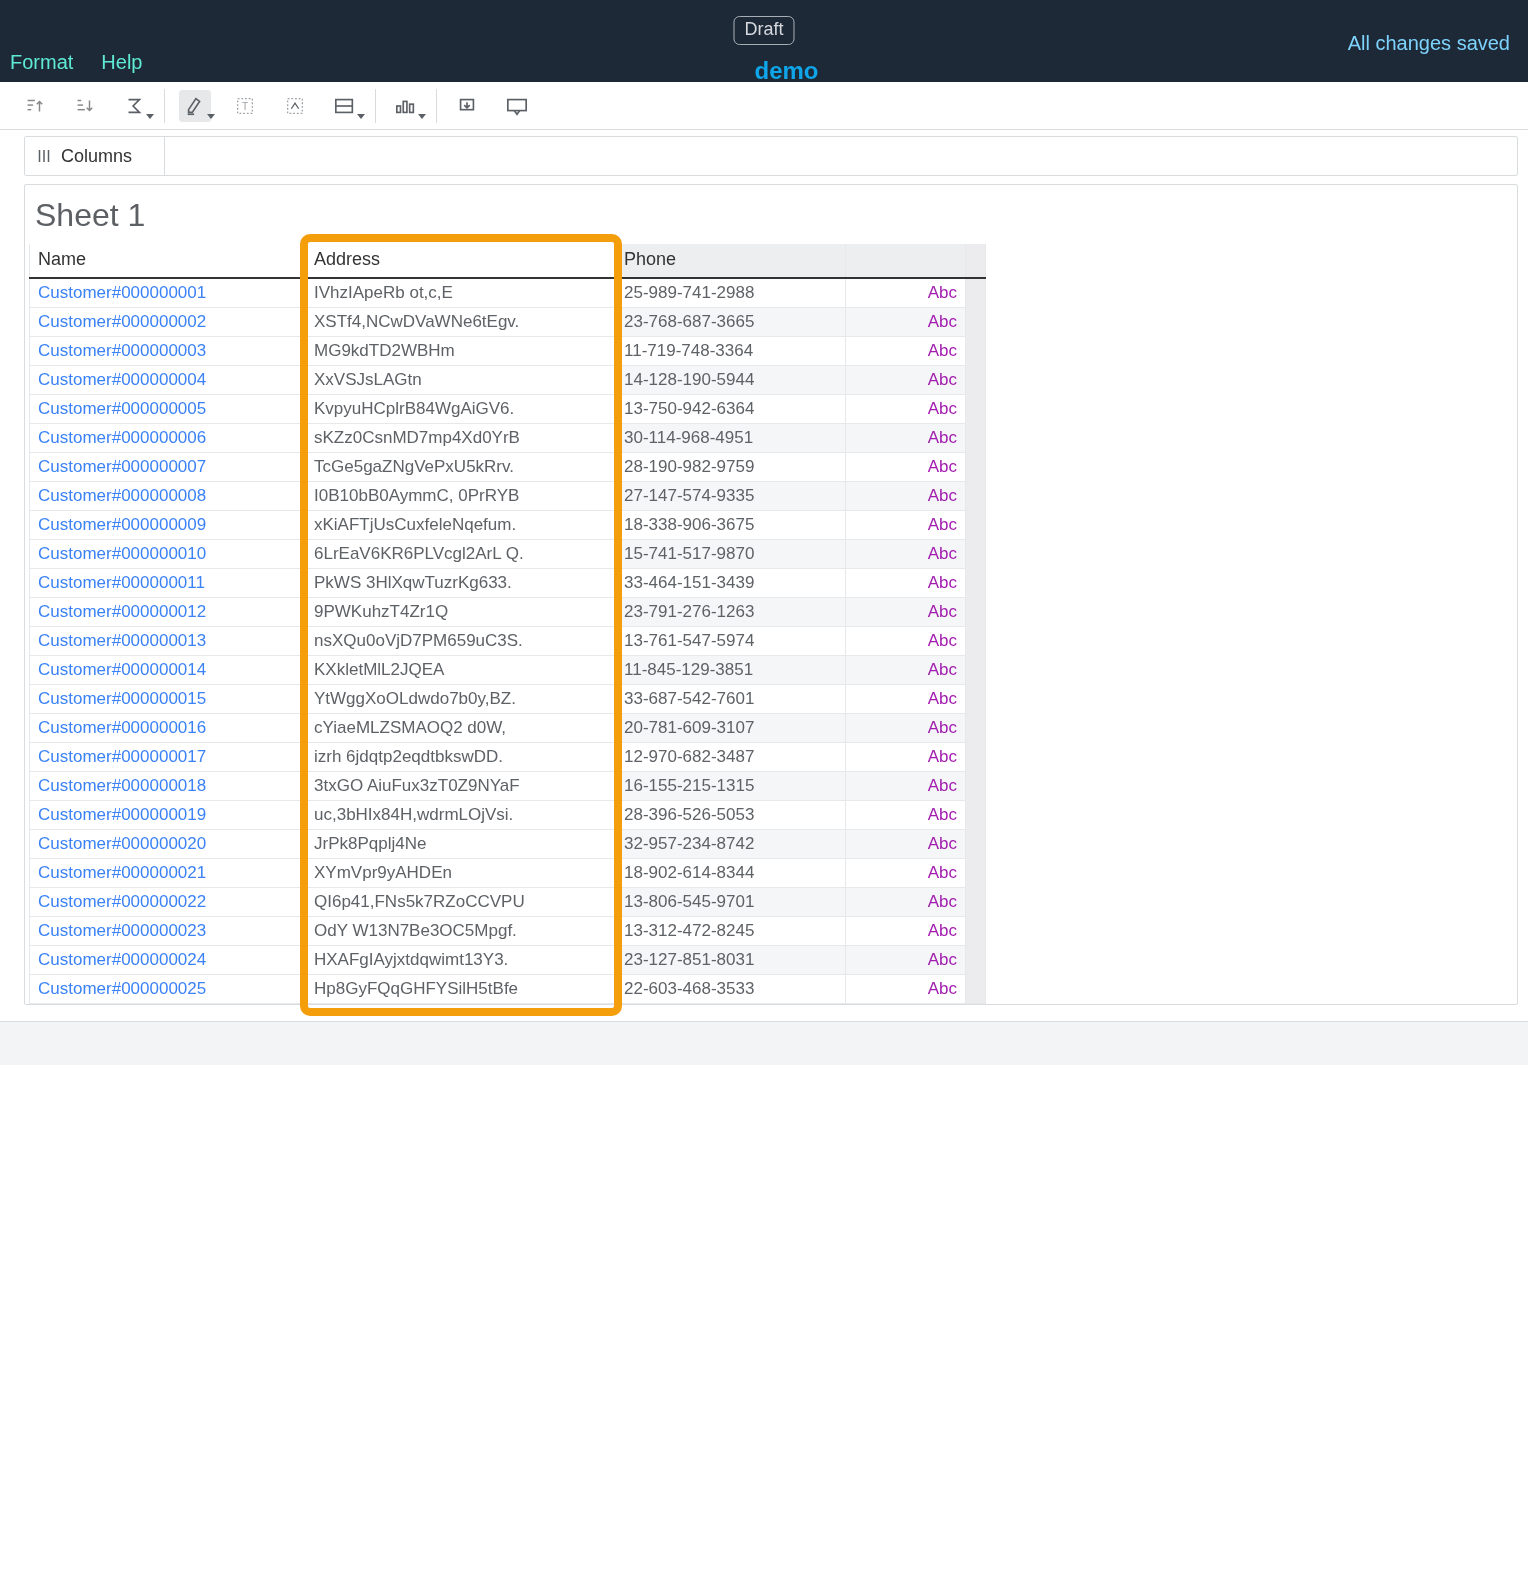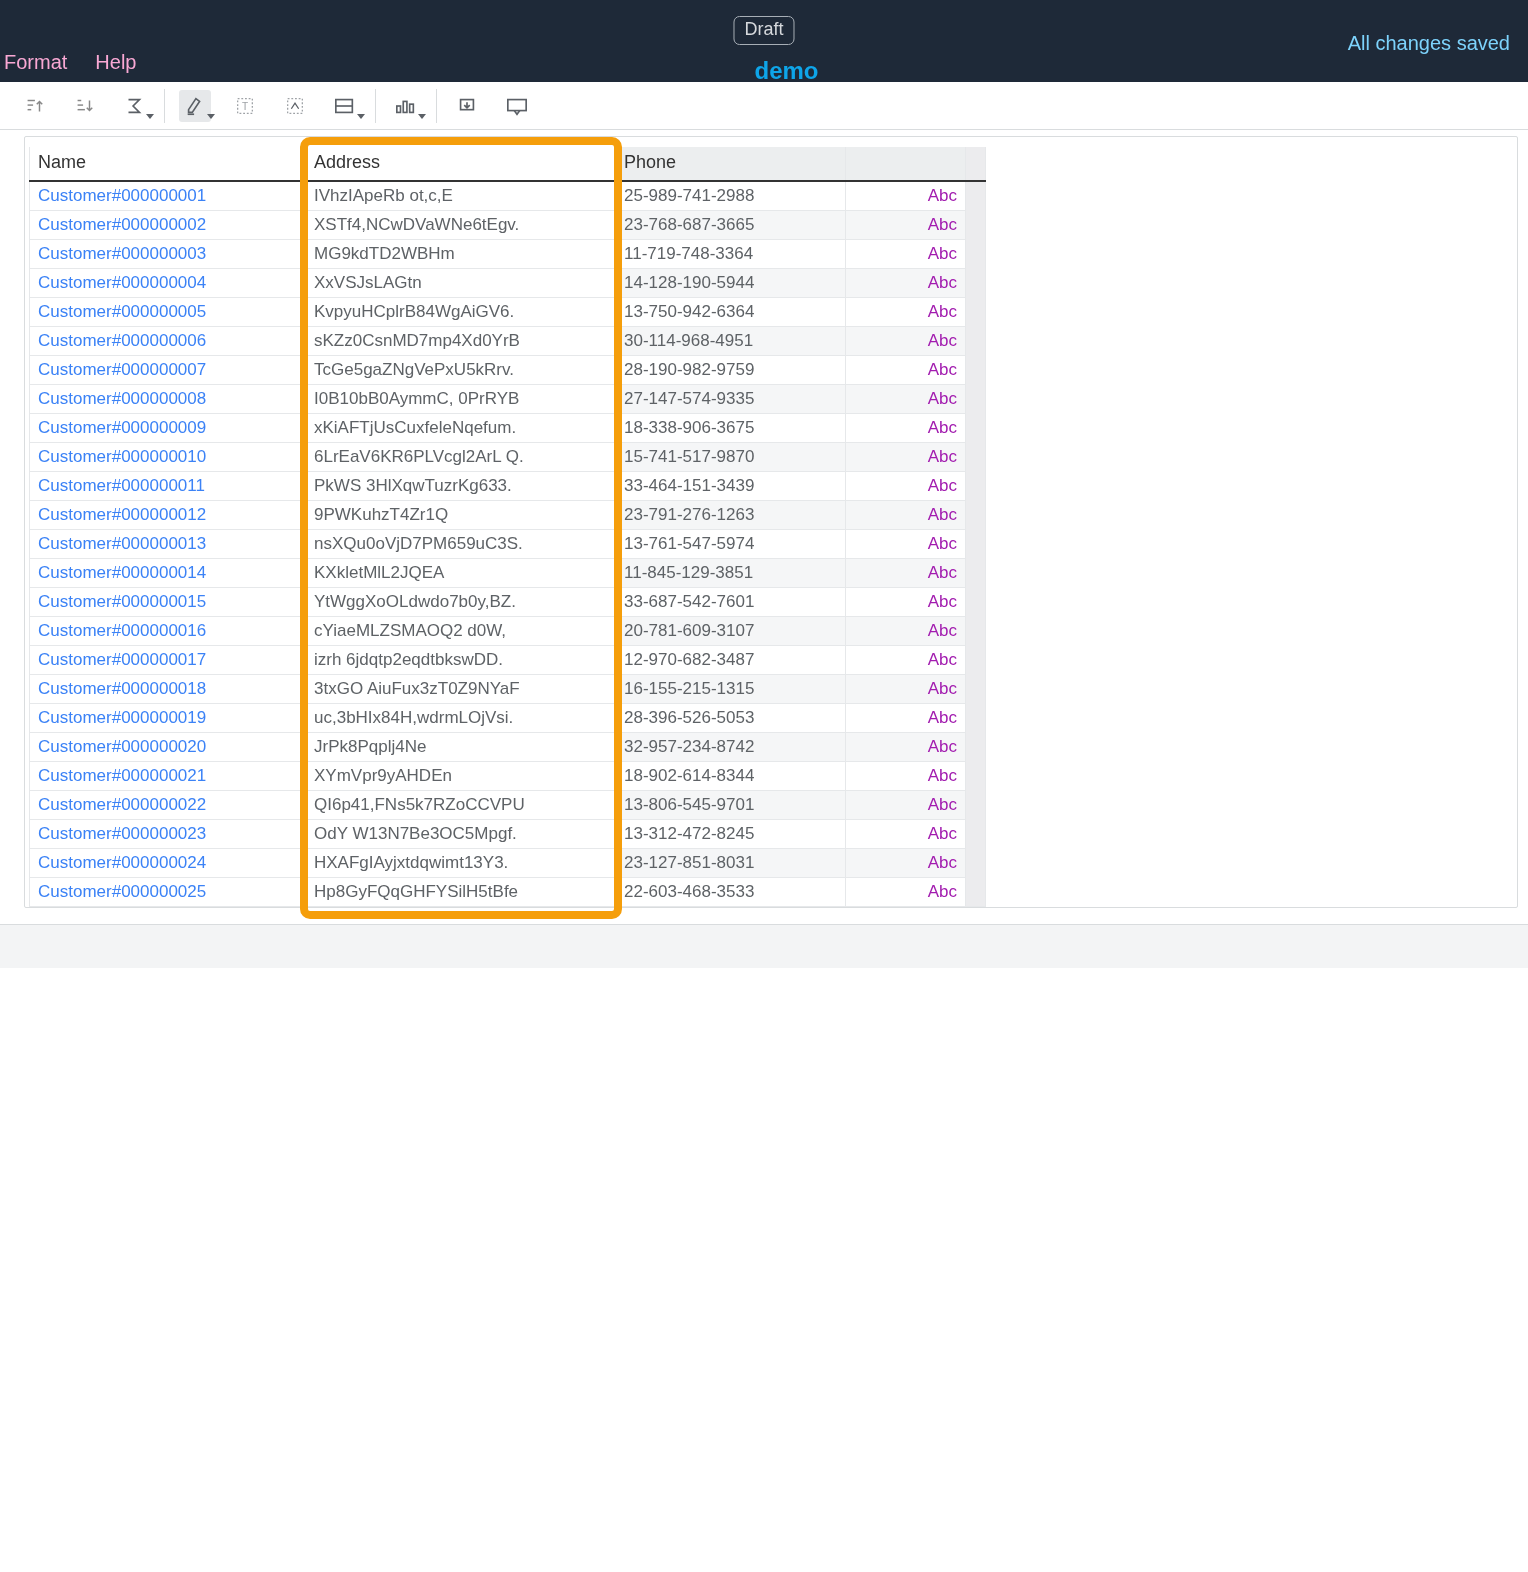--- a/index.html
+++ b/index.html
@@ -62,26 +62,26 @@
   }
   .topbar .right {
     position: absolute;
     right: 18px;
     top: 32px;
     font-size: 20px;
     color: #7dd3fc;
   }
   .topbar .menus {
     position: absolute;
-    left: 4px;
+    left: 10px;
     bottom: 8px;
     display: flex;
     gap: 28px;
     font-size: 20px;
-    color: #f9a8d4;
+    color: #5eead4;
     margin-top: 44px;
   }
   .topbar .menus span { cursor: default; }
 
   
   .toolbar {
     height: 48px;
     border-bottom: 1px solid var(--border-light);
     display: flex;
     align-items: center;
@@ -344,23 +344,35 @@
           <path d="M10 17 L13 21 L16 17"></path>
       </svg>
     </div>
   </div>
 </div>
 
 <div class="body">
   <div class="left-rail"></div>
   <div class="main">
 
+    <div class="shelf">
+      <div class="label">
+        <svg width="18" height="18" viewBox="0 0 24 24" fill="none" stroke="#5b6066" stroke-width="2">
+          <line x1="6" y1="4" x2="6" y2="20"></line>
+            <line x1="12" y1="4" x2="12" y2="20"></line>
+            <line x1="18" y1="4" x2="18" y2="20"></line>
+        </svg>
+        <span>Columns</span>
+      </div>
+      <div class="pills"></div>
+    </div>
 
 
     <div class="viz-wrapper">
+      <div class="sheet-title">Sheet 1</div>
 
       <div class="table-scroll" id="table-scroll">
         <table class="data">
           <thead>
             <tr>
               <th class="col-name">Name</th>
               <th class="col-addr">Address</th>
               <th class="col-phone hdr-alt">Phone</th>
               <th class="col-abc abc-head hdr-alt"></th>
               <th class="col-scroll"></th>

